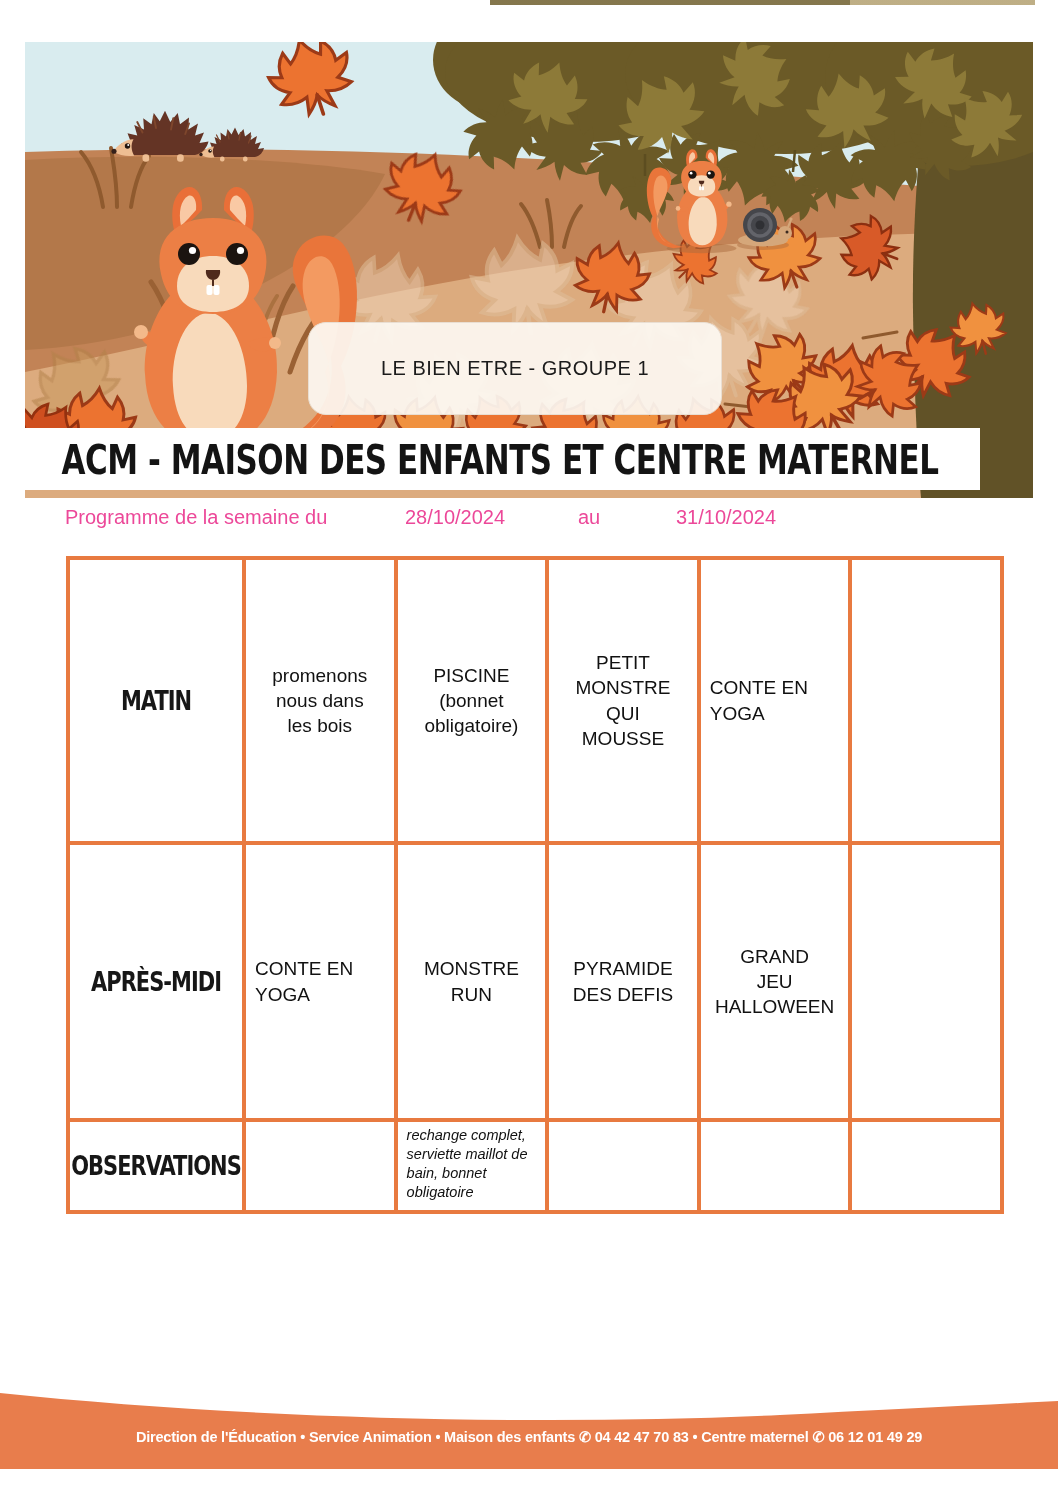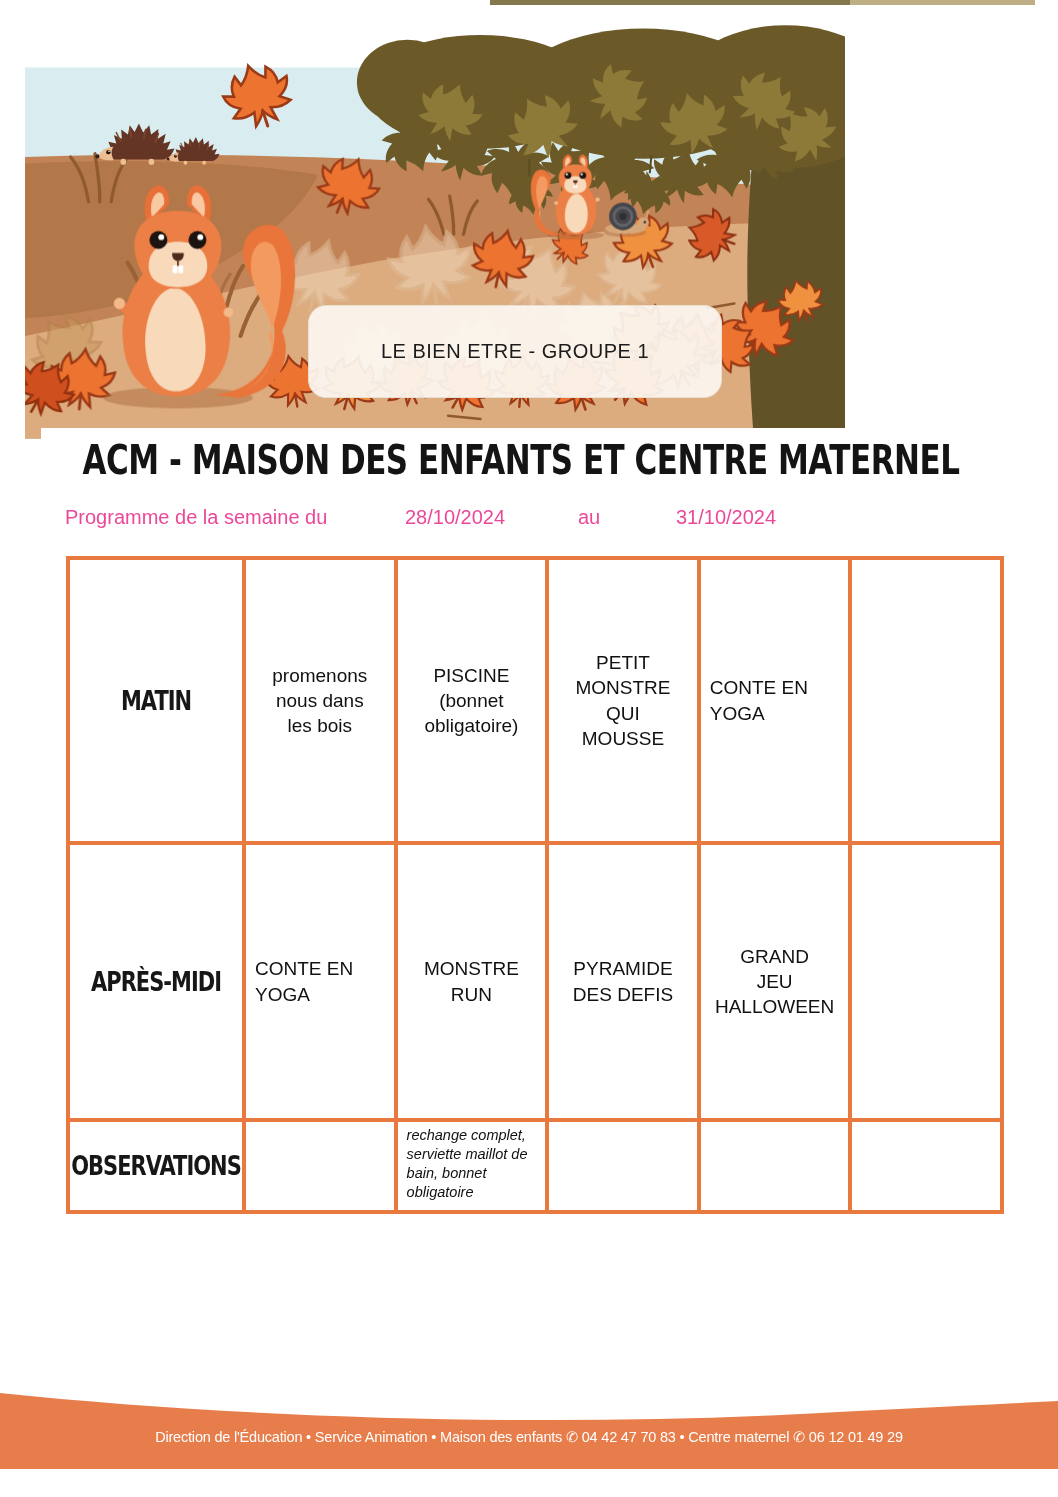--- a/index.html
+++ b/index.html
@@ -9,30 +9,30 @@
   }
   *{margin:0;padding:0;box-sizing:border-box;}
   body{background:#ffffff;font-family:"Liberation Sans",sans-serif;}
   .page{position:relative;width:1058px;height:1497px;background:#ffffff;overflow:hidden;}
 
   
   .top-sliver{position:absolute;left:490px;top:0;width:545px;height:5px;
     background:linear-gradient(90deg,#6f5f2e 0 66%,#b3a070 66% 100%);opacity:.85;}
 
   
-  .illustration{position:absolute;left:25px;top:25px;width:820px;height:456px;}
+  .illustration{position:absolute;left:25px;top:42px;width:1008px;height:456px;}
   .illustration svg{display:block;width:100%;height:100%;}
 
   .badge{position:absolute;left:283px;top:280px;width:414px;height:93px;
     background:rgba(252,247,241,0.93);border:1px solid #e9ded2;border-radius:18px;
     display:flex;align-items:center;justify-content:center;}
   .badge span{font-size:20px;letter-spacing:.5px;color:var(--ink);}
 
   
-  .banner{position:absolute;left:41px;top:428px;width:960px;height:62px;background:#ffffff;
+  .banner{position:absolute;left:20px;top:428px;width:960px;height:62px;background:#ffffff;
     display:flex;align-items:center;justify-content:center;}
   .banner span{font-family:"DejaVu Sans",sans-serif;font-weight:800;font-size:31px;
     letter-spacing:-.5px;color:#141414;transform:scaleY(1.32);white-space:nowrap;}
 
   
   .week-line{position:absolute;left:0;top:506px;width:1058px;height:30px;color:#ec4899;}
   .week-line span{position:absolute;font-size:20px;}
   .wl-prefix{left:65px;}
   .wl-date1{left:405px;font-size:19px;}
   .wl-sep{left:578px;}
@@ -55,21 +55,21 @@
   td.t-big{font-size:19px;line-height:1.32;}
   td.t-small{font-size:14.5px;line-height:1.32;}
   td.al-c{text-align:center;}
   td.al-l{text-align:left;padding-left:9px;}
   tr.v-top td{vertical-align:top;padding-top:4px;font-style:italic;}
 
   
   .footer{position:absolute;left:0;top:1385px;width:1058px;height:90px;}
   .footer svg{display:block;width:100%;height:100%;}
   .footer-text{position:absolute;left:0;top:44px;width:1058px;text-align:center;
-    color:#ffffff;font-weight:normal;font-size:14.5px;letter-spacing:-.2px;}
+    color:#ffffff;font-weight:bold;font-size:14.5px;letter-spacing:-.2px;}
   .footer-logo{position:absolute;left:966px;top:6px;width:88px;height:84px;}
 </style>
 </head>
 <body>
 
 <div class="page">
 
   <div class="top-sliver"></div>
 
   <div class="illustration">

